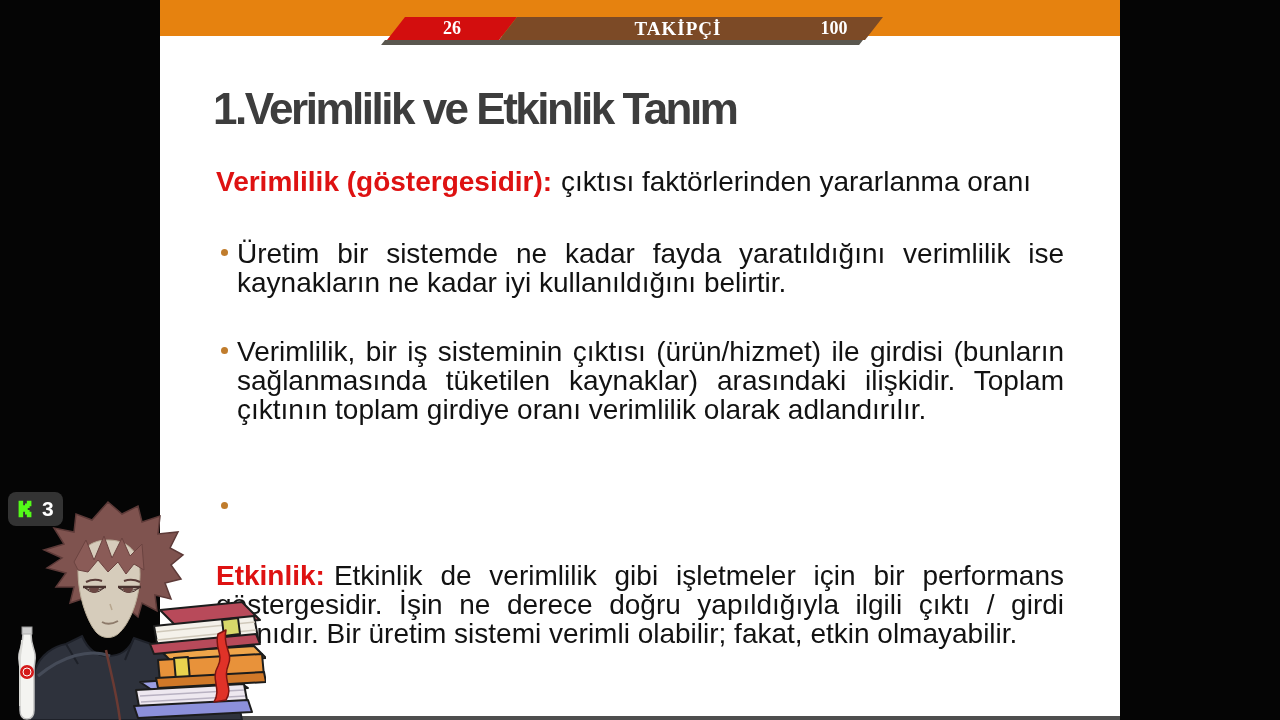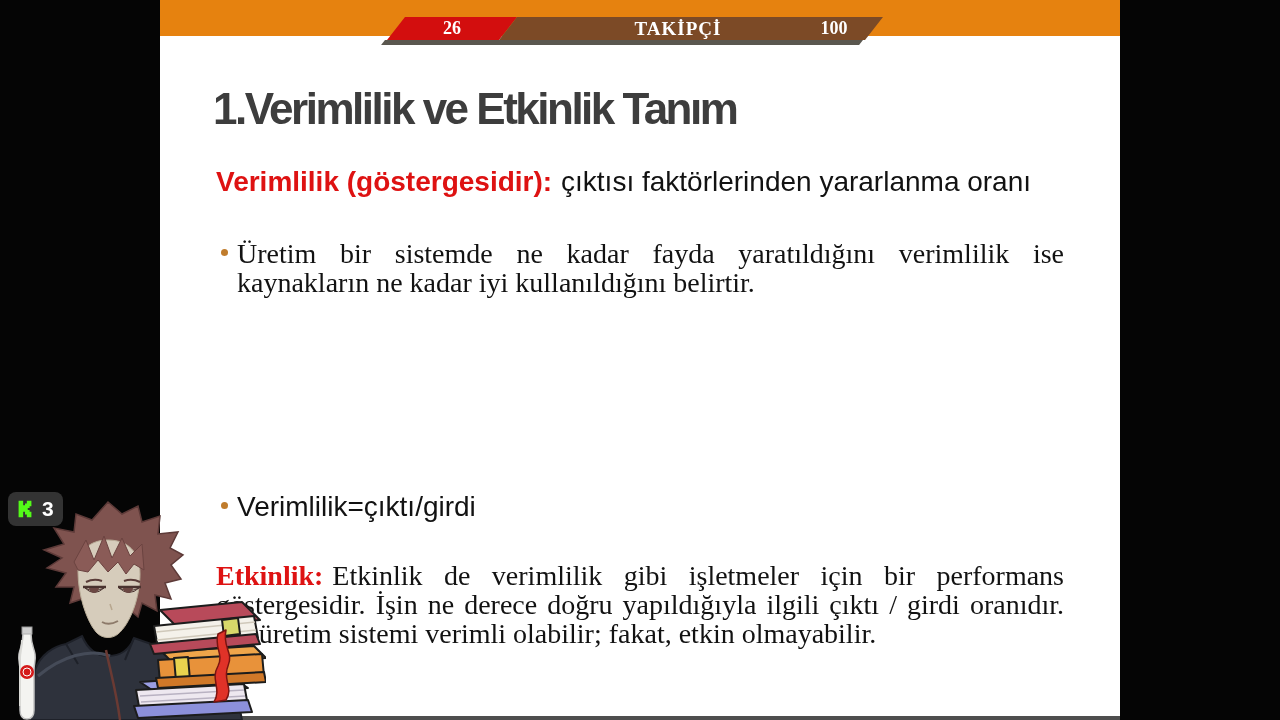--- a/index.html
+++ b/index.html
@@ -22,21 +22,21 @@
   .banner-txt{color:#fff;font-family:"Liberation Serif","DejaVu Serif",serif;font-weight:bold;
               font-size:18px;line-height:23px;}
   .banner-center{position:absolute;left:46.5%;top:0;transform:skewX(38deg) translateX(-50%);
                  font-size:19px;letter-spacing:1px;}
   .banner-right{position:absolute;left:89%;top:0;transform:skewX(38deg) translateX(-50%);}
 
   
   #slide-title{position:absolute;left:53px;top:84px;font-size:44px;font-weight:bold;
                color:#3d3d3d;letter-spacing:-2.5px;white-space:nowrap;}
   .para{position:absolute;left:56px;width:848px;font-size:28px;line-height:29px;color:#121212;}
-  .just{text-align:justify;font-family:Liberation Serif, serif;}
+  .just{text-align:justify;}
   .term{color:#de1212;font-weight:bold;margin-right:0.32em;}
   #def-para{top:167px;white-space:nowrap;}
   .bullet{padding-left:21px;box-sizing:border-box;}
   #bullet-0{top:239px;}
   #bullet-1{top:337px;}
   #bullet-2{top:492px;}
   .bdot{position:absolute;left:5px;top:10px;width:7px;height:7px;border-radius:50%;background:#c07c2c;}
   #etk-para{top:561px;}
   #bottom-edge{position:absolute;left:160px;top:716px;width:960px;height:4px;background:#4e4e4e;z-index:4;}
 
@@ -73,24 +73,27 @@
 
     <div id="def-para" class="para">
       <span class="term">Verimlilik (göstergesidir):</span><span>çıktısı faktörlerinden yararlanma oranı</span>
     </div>
 
     <div id="bullet-0" class="para just bullet">
       <span class="bdot"></span>
       <span>Üretim bir sistemde ne kadar fayda yaratıldığını verimlilik ise kaynakların ne kadar iyi kullanıldığını belirtir.</span>
     </div>
 
+    <div id="bullet-1" class="para just bullet">
+      <span class="bdot"></span>
+      <span>Verimlilik, bir iş sisteminin çıktısı (ürün/hizmet) ile girdisi (bunların sağlanmasında tüketilen kaynaklar) arasındaki ilişkidir. Toplam çıktının toplam girdiye oranı verimlilik olarak adlandırılır.</span>
+    </div>
 
     <div id="bullet-2" class="para bullet">
       <span class="bdot"></span>
-      <span>Verimlilik=çıktı/girdi</span>
     </div>
 
     <div id="etk-para" class="para just">
       <span class="term">Etkinlik:</span><span>Etkinlik de verimlilik gibi işletmeler için bir performans göstergesidir. İşin ne derece doğru yapıldığıyla ilgili çıktı / girdi oranıdır. Bir üretim sistemi verimli olabilir; fakat, etkin olmayabilir.</span>
     </div>
   </div>
 
   <div id="bottom-edge"></div>
 
   <svg id="character" width="230" height="222" viewBox="0 0 230 222">

